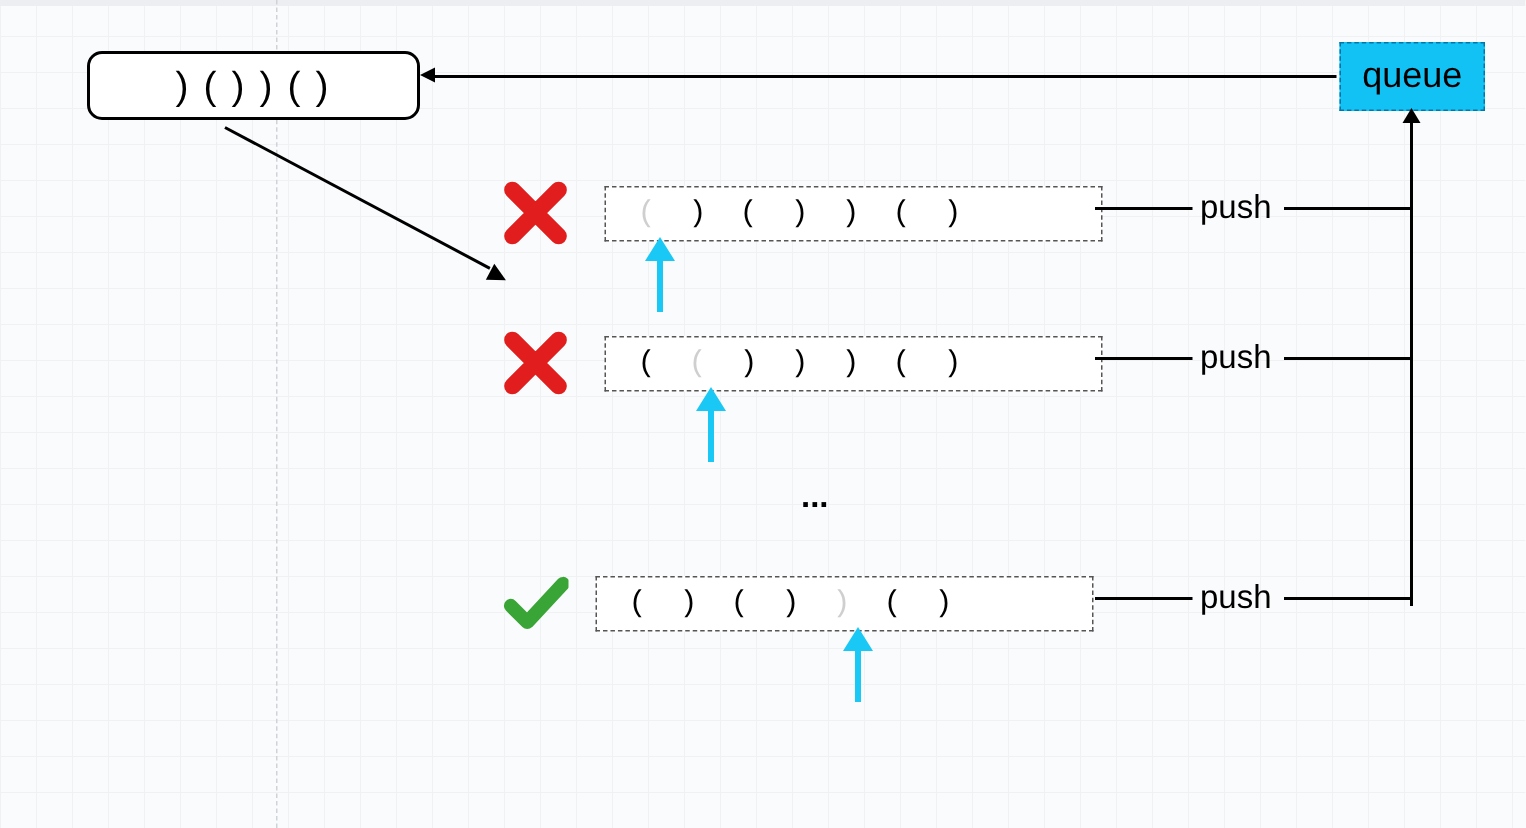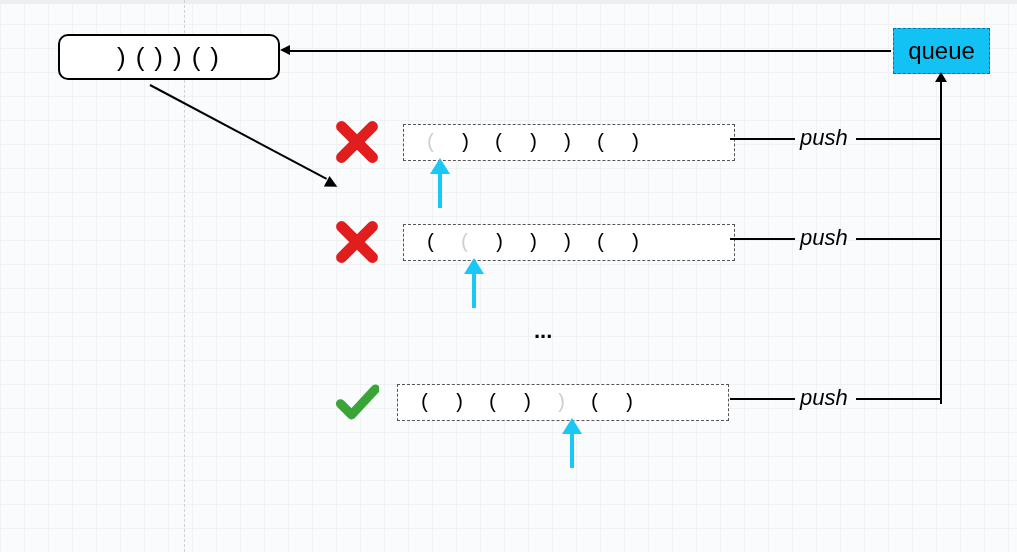--- a/index.html
+++ b/index.html
@@ -105,21 +105,21 @@
     position:absolute;left:10px;top:14px;width:4px;height:36px;background:#19c8f5;
   }
   .blue-arrow .tip{
     position:absolute;left:2px;top:0;width:0;height:0;
     border-left:10px solid transparent;
     border-right:10px solid transparent;
     border-bottom:16px solid #19c8f5;
   }
 
   .push-label{
-    position:absolute;font-size:22px;color:#000;font-style:italic;
+    position:absolute;font-size:22px;color:#000;
   }
   .push-line-l{position:absolute;height:0;border-top:2px solid #000;}
   .vert-queue-line{
     position:absolute;left:940px;top:74px;width:0;height:330px;border-left:2px solid #000;
   }
   .vert-queue-head{
     position:absolute;left:935px;top:72px;
     width:0;height:0;
     border-left:6px solid transparent;
     border-right:6px solid transparent;

